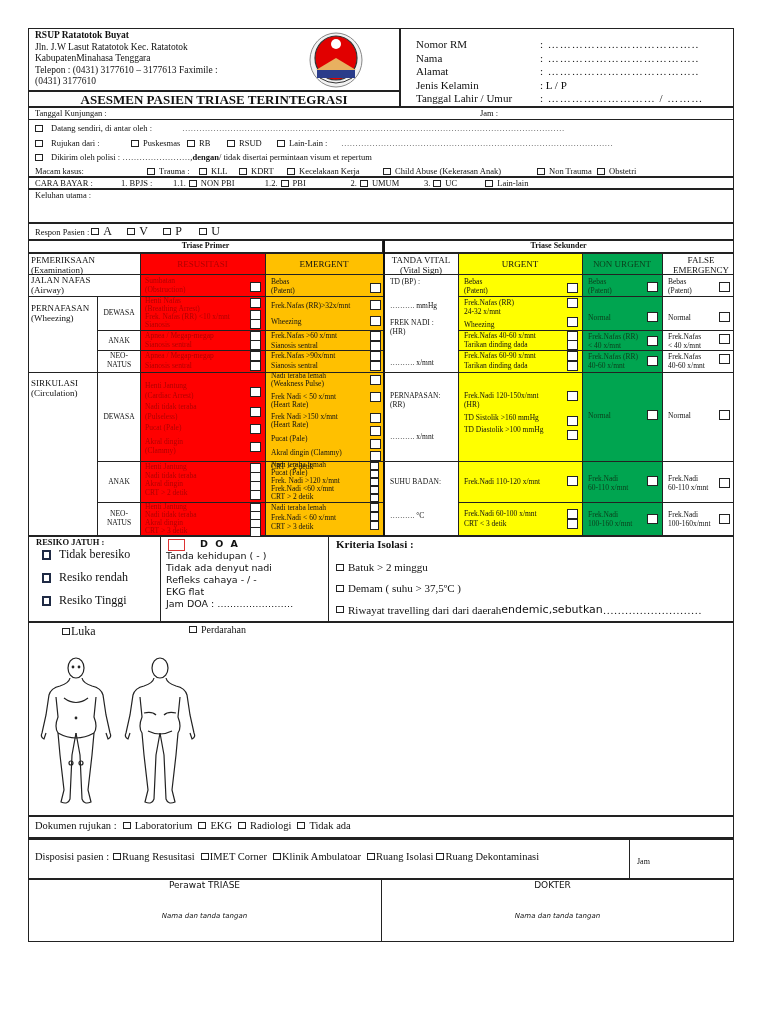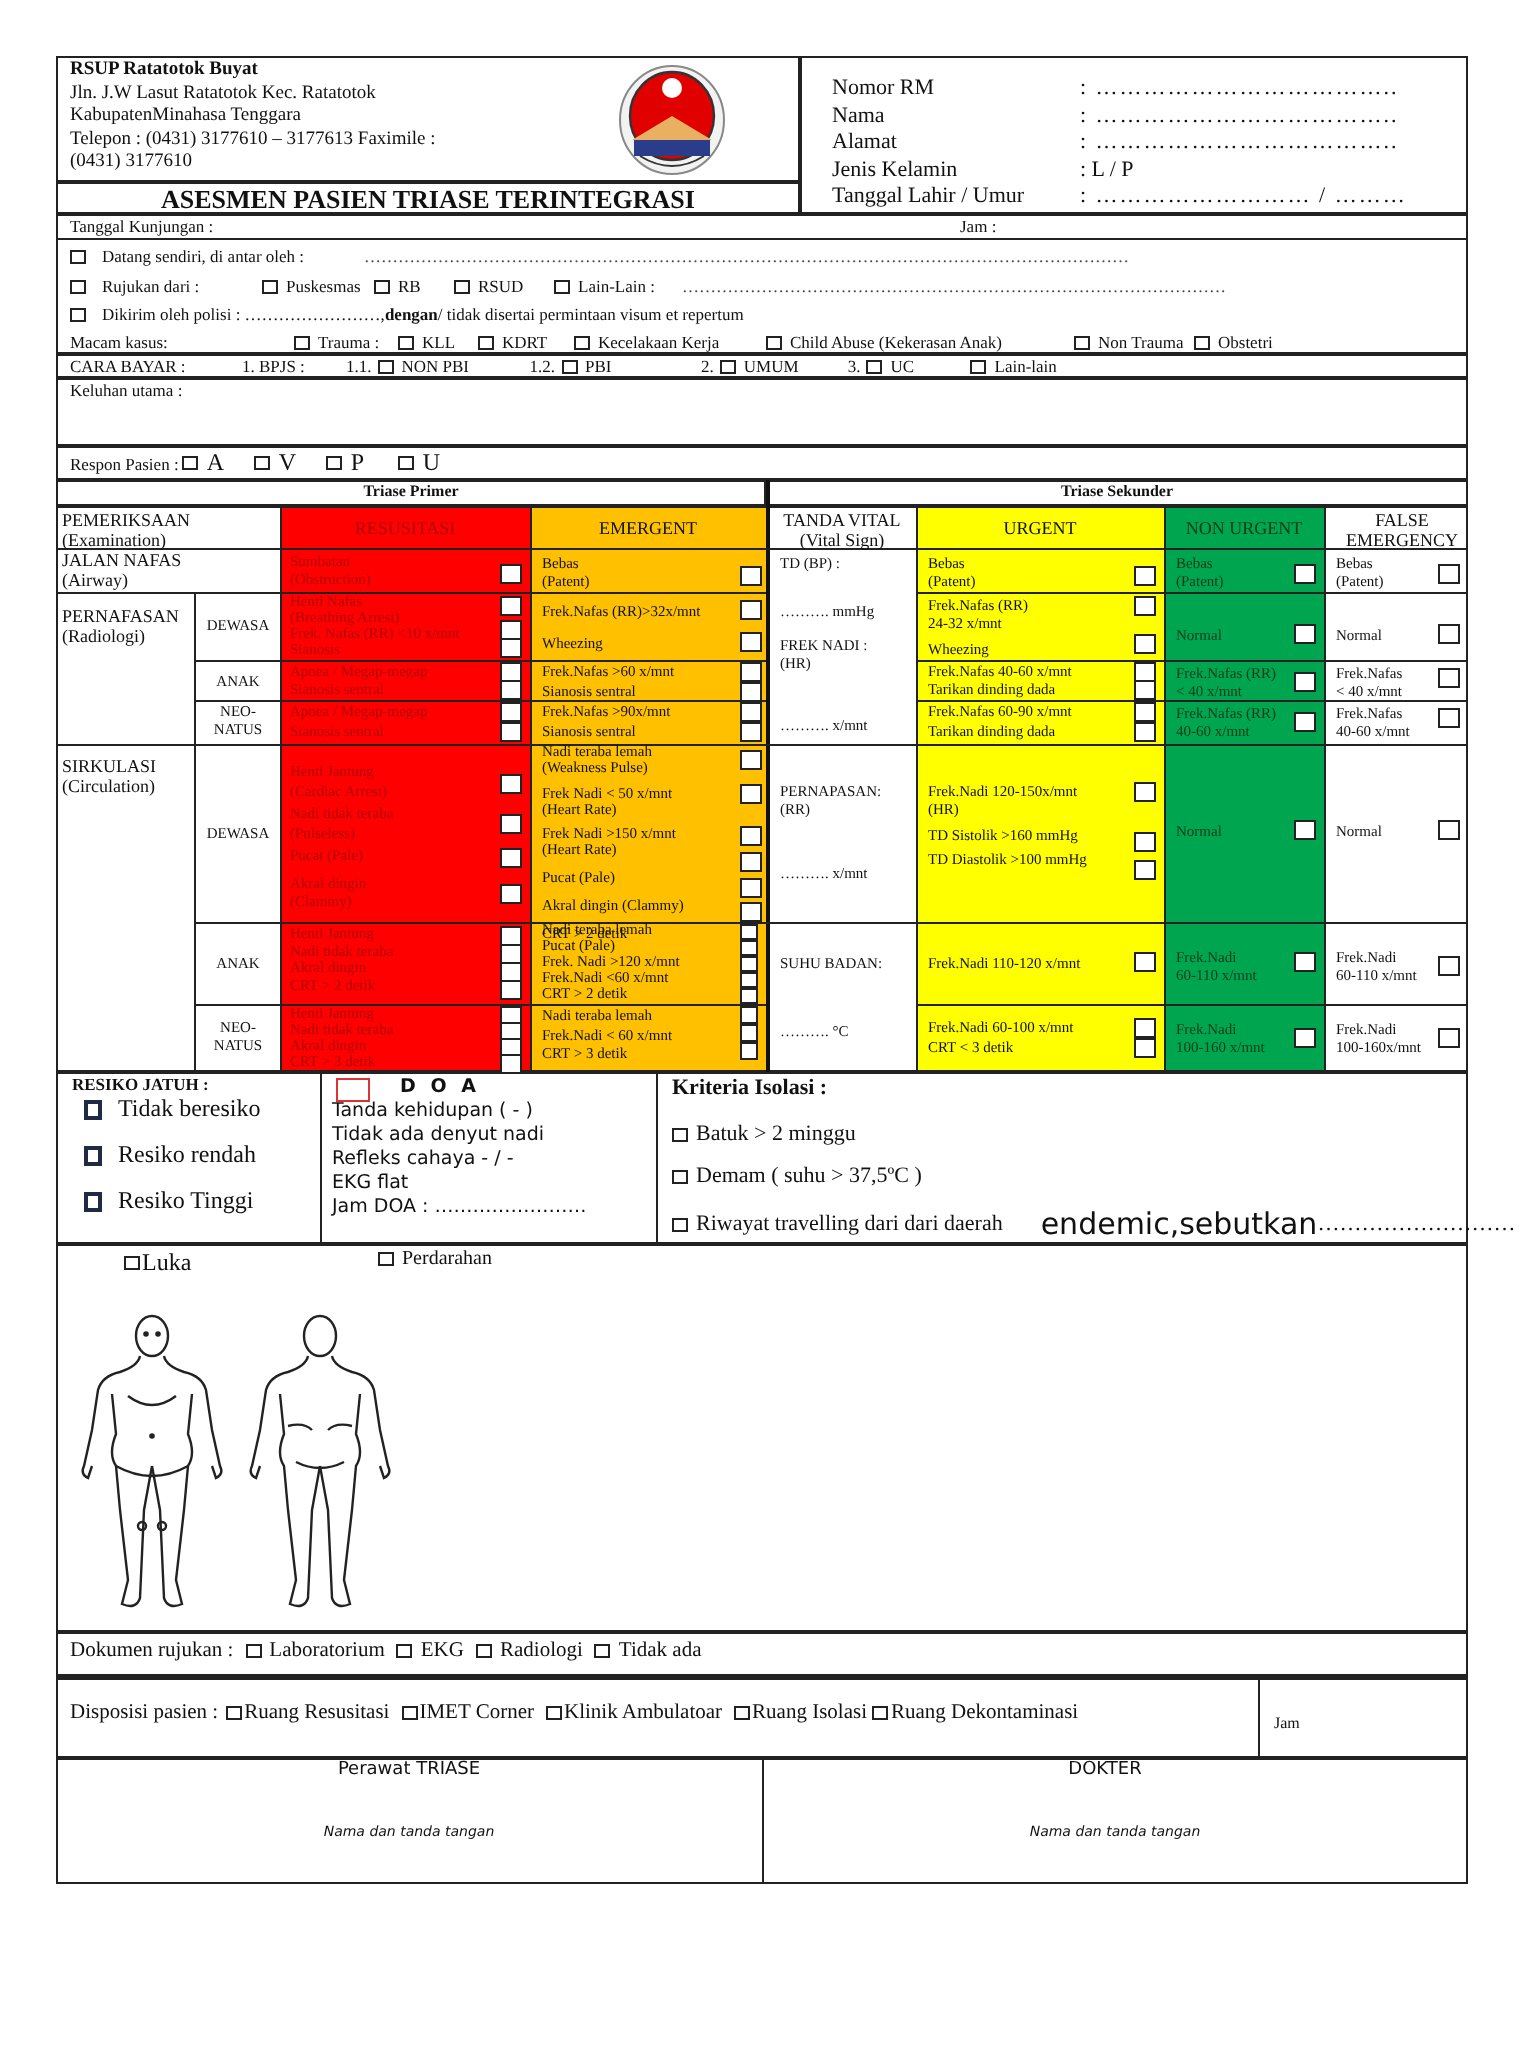--- a/index.html
+++ b/index.html
@@ -208,21 +208,21 @@
   <div>FALSE</div>
   <div>EMERGENCY</div>
 </div>
 
 <div class="abs" style="left:31px;top:275px;font-size:9px;line-height:10px;">
   <div>JALAN NAFAS</div>
   <div>(Airway)</div>
 </div>
 <div class="abs" style="left:31px;top:303px;font-size:9px;line-height:10px;">
   <div>PERNAFASAN</div>
-  <div>(Radiologi)</div>
+  <div>(Wheezing)</div>
 </div>
 <div class="abs" style="left:31px;top:378px;font-size:9px;line-height:10px;">
   <div>SIRKULASI</div>
   <div>(Circulation)</div>
 </div>
 <div class="abs" style="left:98px;top:308px;width:42px;text-align:center;font-size:7.5px;">DEWASA</div>
 <div class="abs" style="left:98px;top:336px;width:42px;text-align:center;font-size:7.5px;">ANAK</div>
 <div class="abs" style="left:98px;top:351px;width:42px;text-align:center;font-size:7.5px;line-height:9px;">
   <div>NEO-</div>
   <div>NATUS</div>
@@ -512,21 +512,21 @@
   <span class="cb"></span>
     <span>Batuk &gt; 2 minggu</span>
 </div>
 <div class="abs" style="left:336px;top:582px;font-size:11px;display:flex;align-items:center;">
   <span class="cb"></span>
     <span>Demam ( suhu &gt; 37,5ºC )</span>
 </div>
 <div class="abs" style="left:336px;top:603px;font-size:11px;display:flex;align-items:center;white-space:nowrap;">
   <span class="cb"></span>
     <span>Riwayat travelling dari dari daerah </span>
-    <span style="font-family:'DejaVu Sans',sans-serif;font-size:15px;margin-left:19px;">endemic,sebutkan</span>
+    <span style="font-family:'DejaVu Sans',sans-serif;font-size:11px;">endemic,sebutkan</span>
     <span> ………………………</span>
 </div>
 
 <div class="abs frame" style="left:28px;top:622px;width:706px;height:194px;"></div>
 <div class="abs" style="left:62px;top:624px;font-size:12px;display:flex;align-items:center;">
   <span class="cb" style="margin-right:1px;"></span>
     <span>Luka</span>
 </div>
 <div class="abs" style="left:189px;top:624px;font-size:10px;display:flex;align-items:center;">
   <span class="cb"></span>

